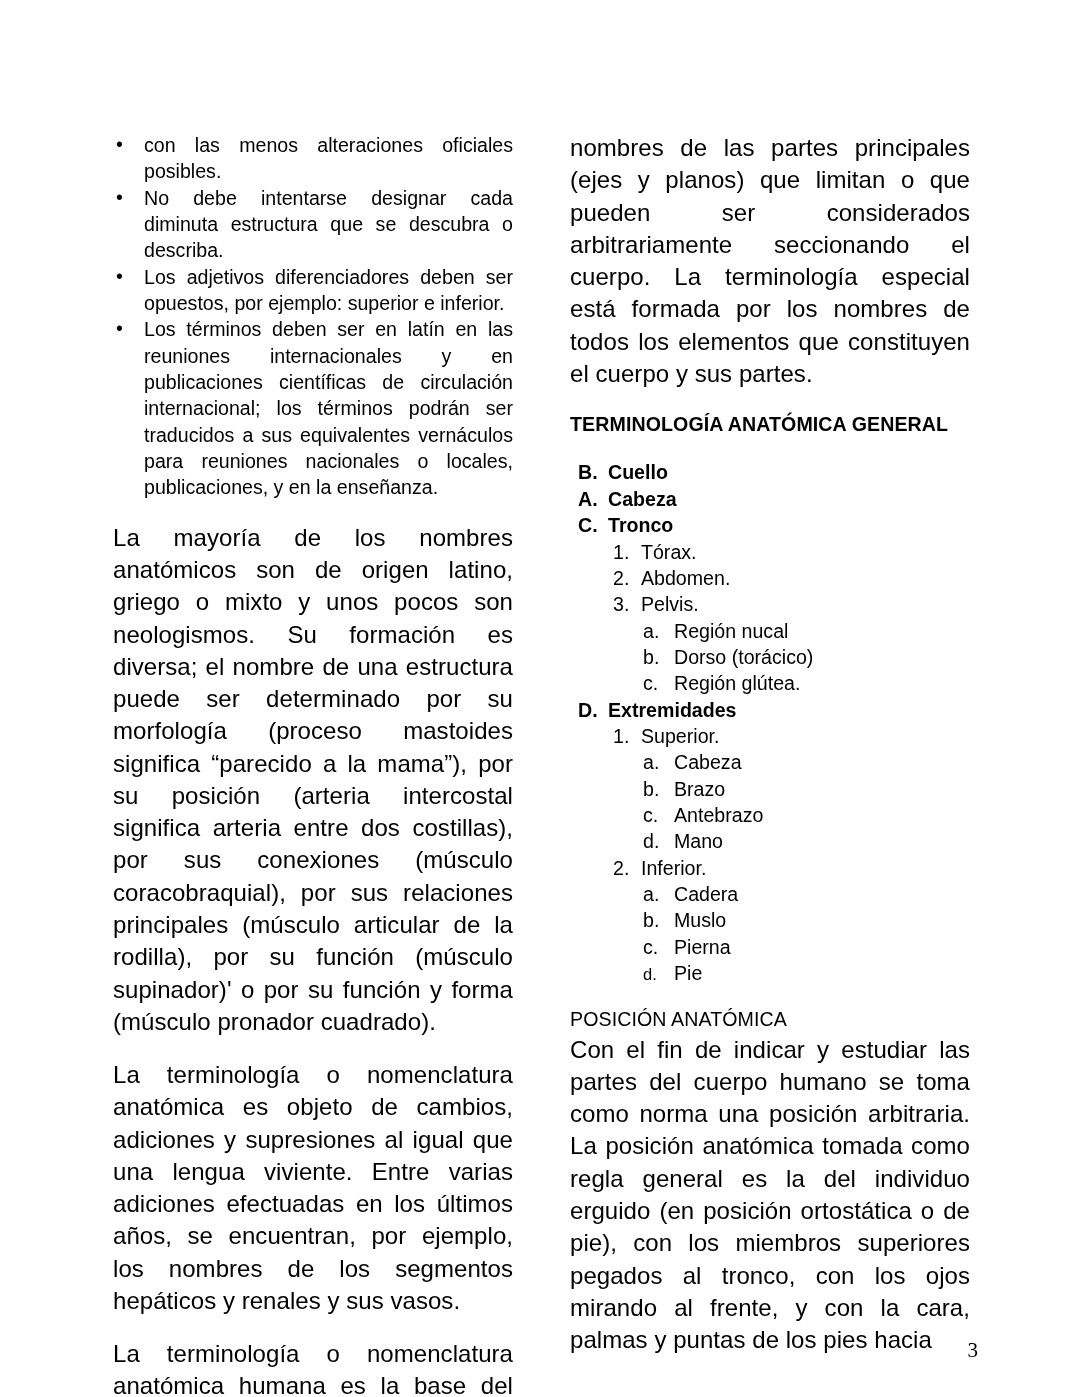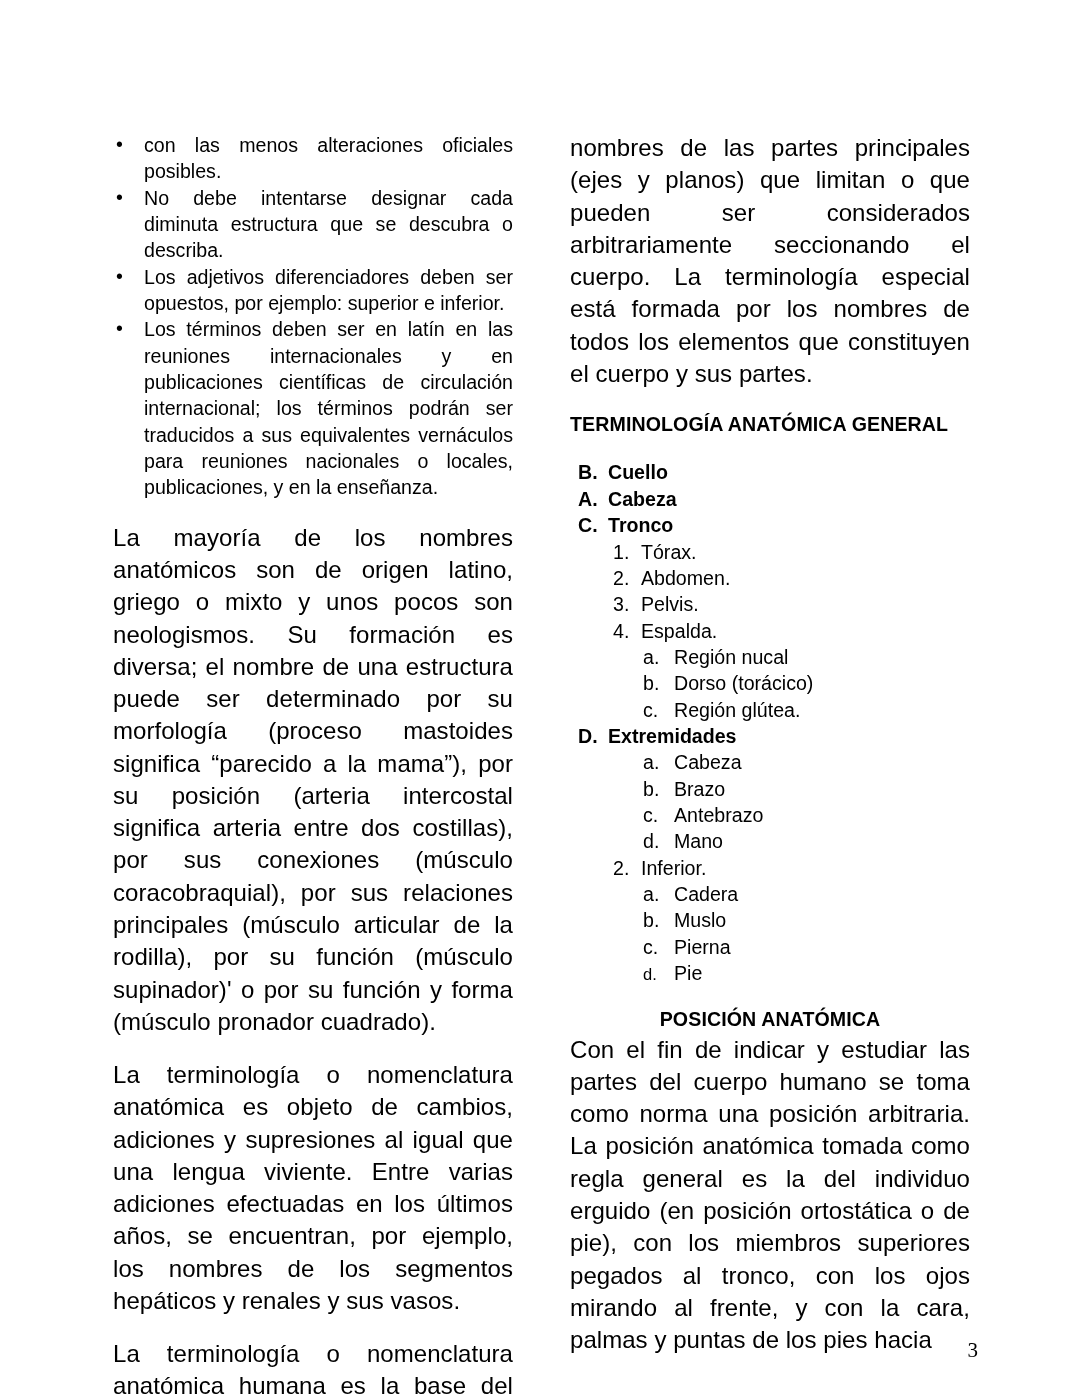--- a/index.html
+++ b/index.html
@@ -75,23 +75,23 @@
   h2.section-heading {
     font-size: 19.6px;
     font-weight: bold;
     margin: 0 0 22px 0;
     text-align: left;
     line-height: 1.345;
     letter-spacing: 0.1px;
   }
   h3.sub-heading {
     font-size: 19.6px;
-    font-weight: bold;
+    font-weight: normal;
     margin: 0 0 1px 0;
-    text-align: center;
+    text-align: left;
     line-height: 1.345;
     letter-spacing: 0.1px;
   }
 
   
   .outline {
     margin: 0 0 20px 0;
   }
   .outline-item {
     position: relative;
@@ -179,40 +179,40 @@
         </div>
 
         <div class="outline-item lvl2">
           <span class="marker">2.</span><span class="label">Abdomen.</span>
         </div>
 
         <div class="outline-item lvl2">
           <span class="marker">3.</span><span class="label">Pelvis.</span>
         </div>
 
-        <div class="outline-item lvl2">
-          <span class="marker">4.</span><span class="label">Espalda.</span>
-        </div>
 
         <div class="outline-item lvl3">
           <span class="marker">a.</span><span class="label">Región nucal</span>
         </div>
 
         <div class="outline-item lvl3">
           <span class="marker">b.</span><span class="label">Dorso (torácico)</span>
         </div>
 
         <div class="outline-item lvl3">
           <span class="marker">c.</span><span class="label">Región glútea.</span>
         </div>
 
         <div class="outline-item lvl1">
           <span class="marker">D.</span><span class="label">Extremidades</span>
         </div>
 
+        <div class="outline-item lvl2">
+          <span class="marker">1.</span><span class="label">Superior.</span>
+        </div>
 
         <div class="outline-item lvl3">
           <span class="marker">a.</span><span class="label">Cabeza</span>
         </div>
 
         <div class="outline-item lvl3">
           <span class="marker">b.</span><span class="label">Brazo</span>
         </div>
 
         <div class="outline-item lvl3">

